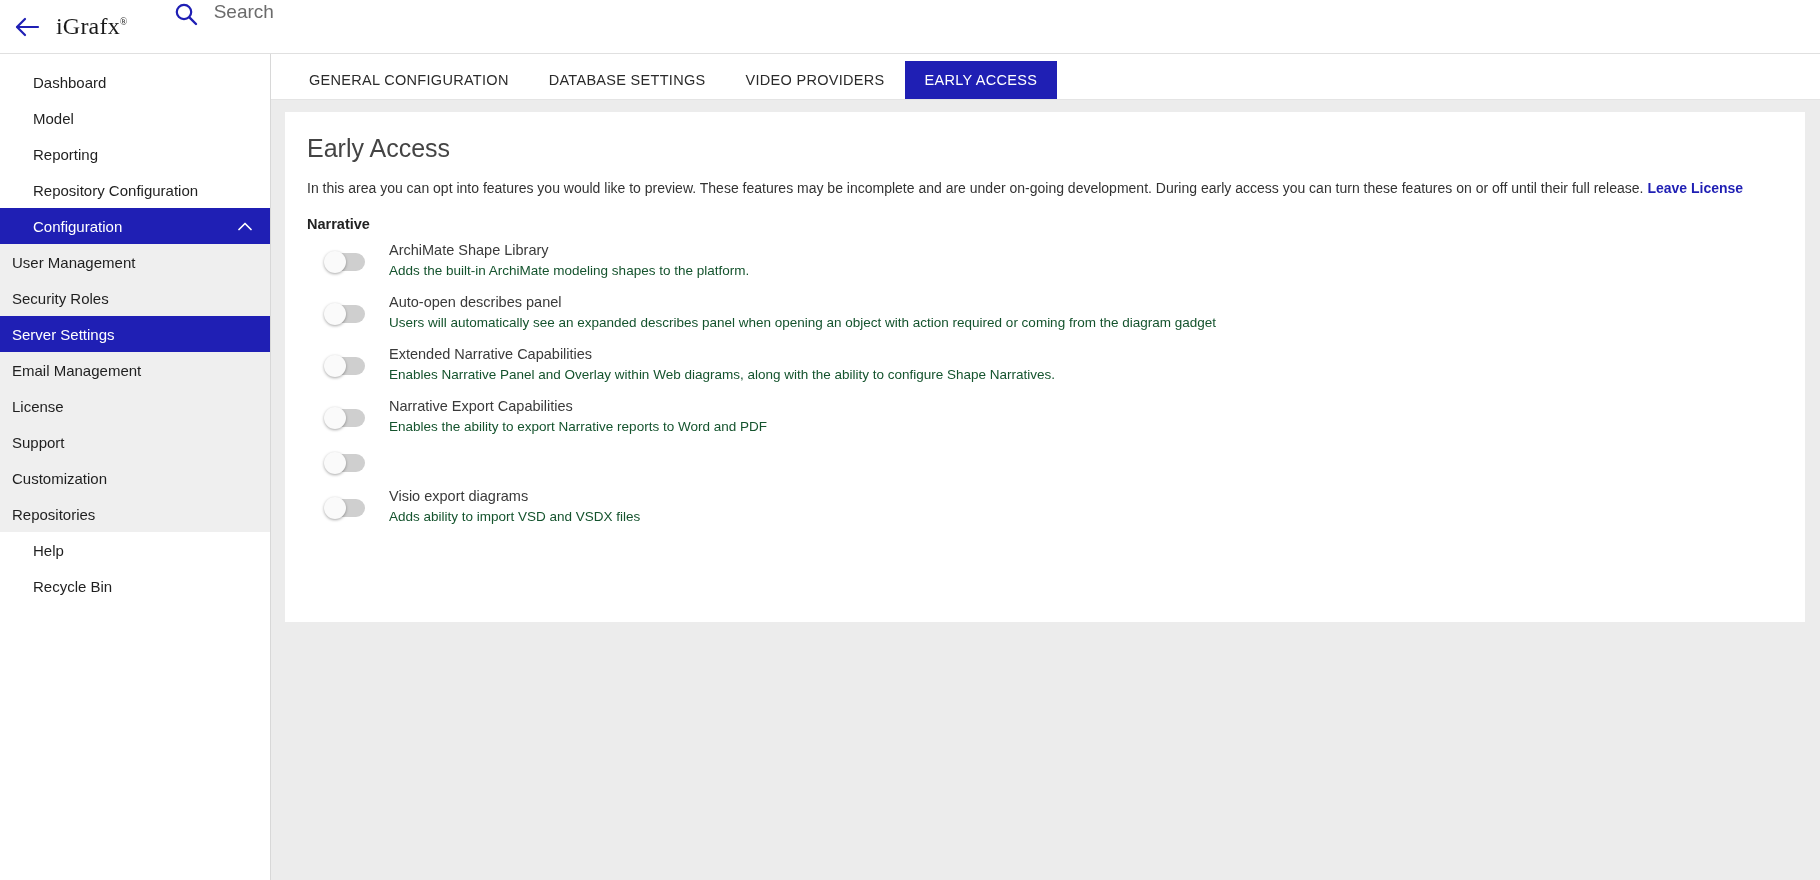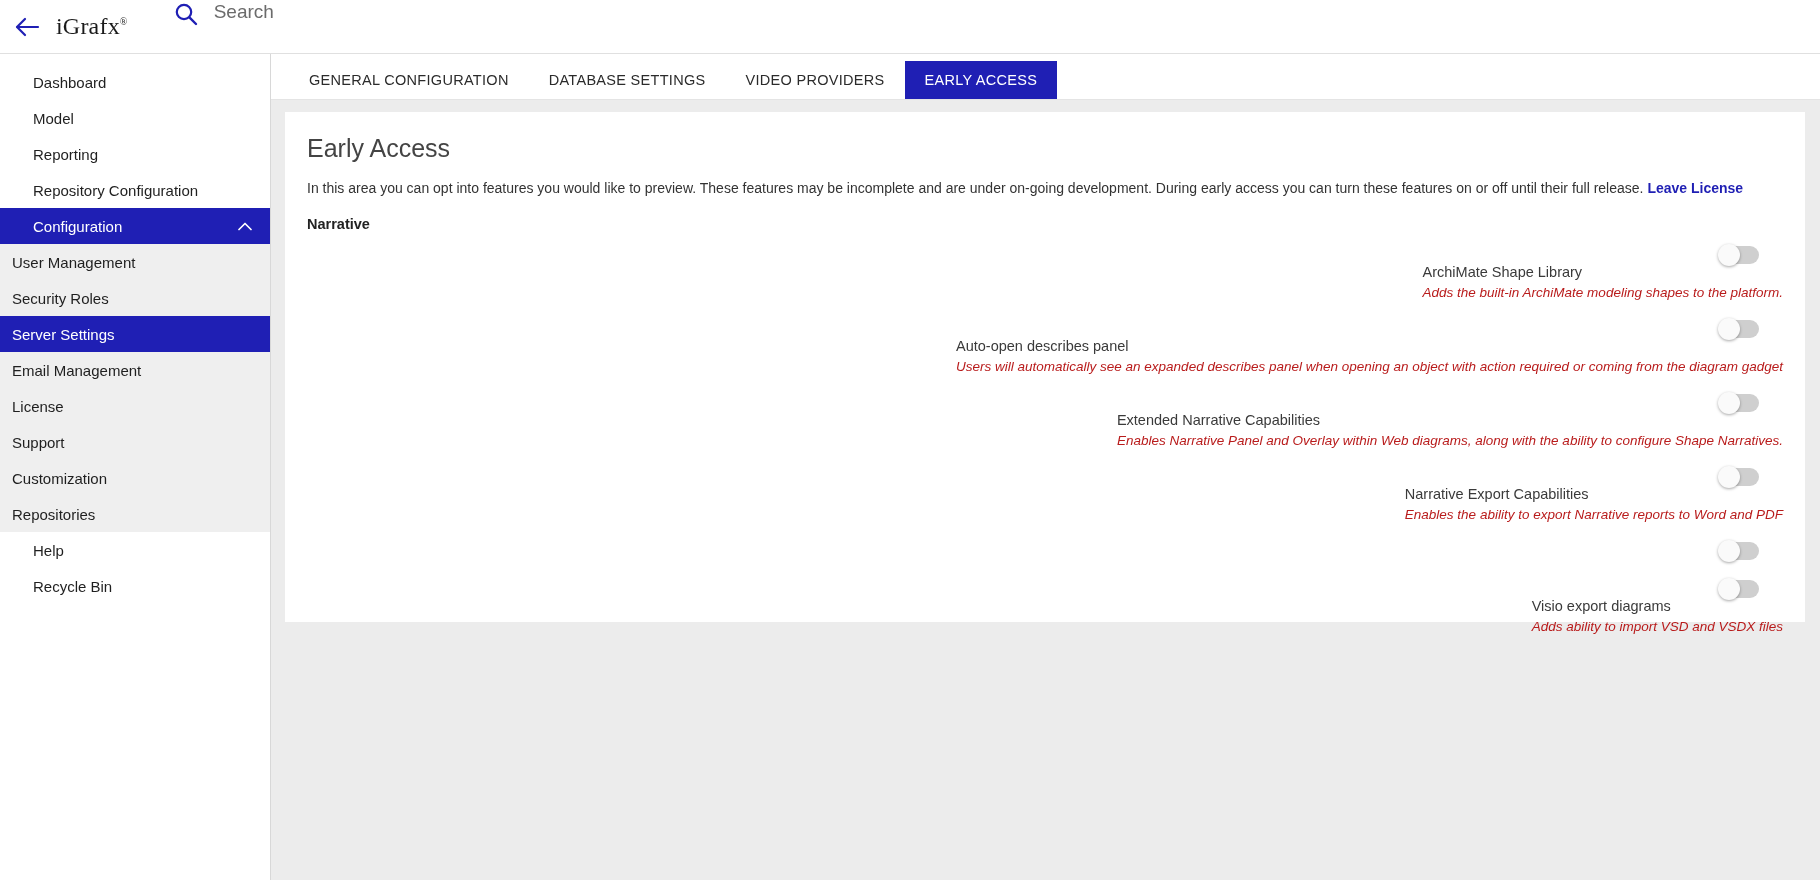--- a/index.html
+++ b/index.html
@@ -182,23 +182,22 @@
     cursor: pointer;
   }
   .features-label {
     font-size: 14.5px;
     font-weight: bold;
     color: #222;
     margin-bottom: 10px;
   }
   .feature-row {
     display: flex;
-    align-items: flex-end;
+    align-items: center;
     margin-bottom: 16px;
-    flex-direction: column;
   }
   .toggle {
     flex: 0 0 auto;
     width: 40px;
     height: 18px;
     border-radius: 9px;
     background: #cfcfcf;
     position: relative;
     margin: 4px 24px 0 18px;
     cursor: pointer;
@@ -214,22 +213,21 @@
     box-shadow: 0 1px 3px rgba(0,0,0,0.35);
   }
   .feature-text { display: flex; flex-direction: column; }
   .feature-name {
     font-size: 14.5px;
     color: #3a3a3a;
     margin-bottom: 5px;
   }
   .feature-desc {
     font-size: 13.5px;
-    color: #b91c1c;
-    font-style: italic;
+    color: #14532d;
   }
   .scroll-strip {
     position: absolute;
     right: 0;
     top: 0;
     width: 4px;
     height: 826px;
     background: transparent;
   }
 </style>

